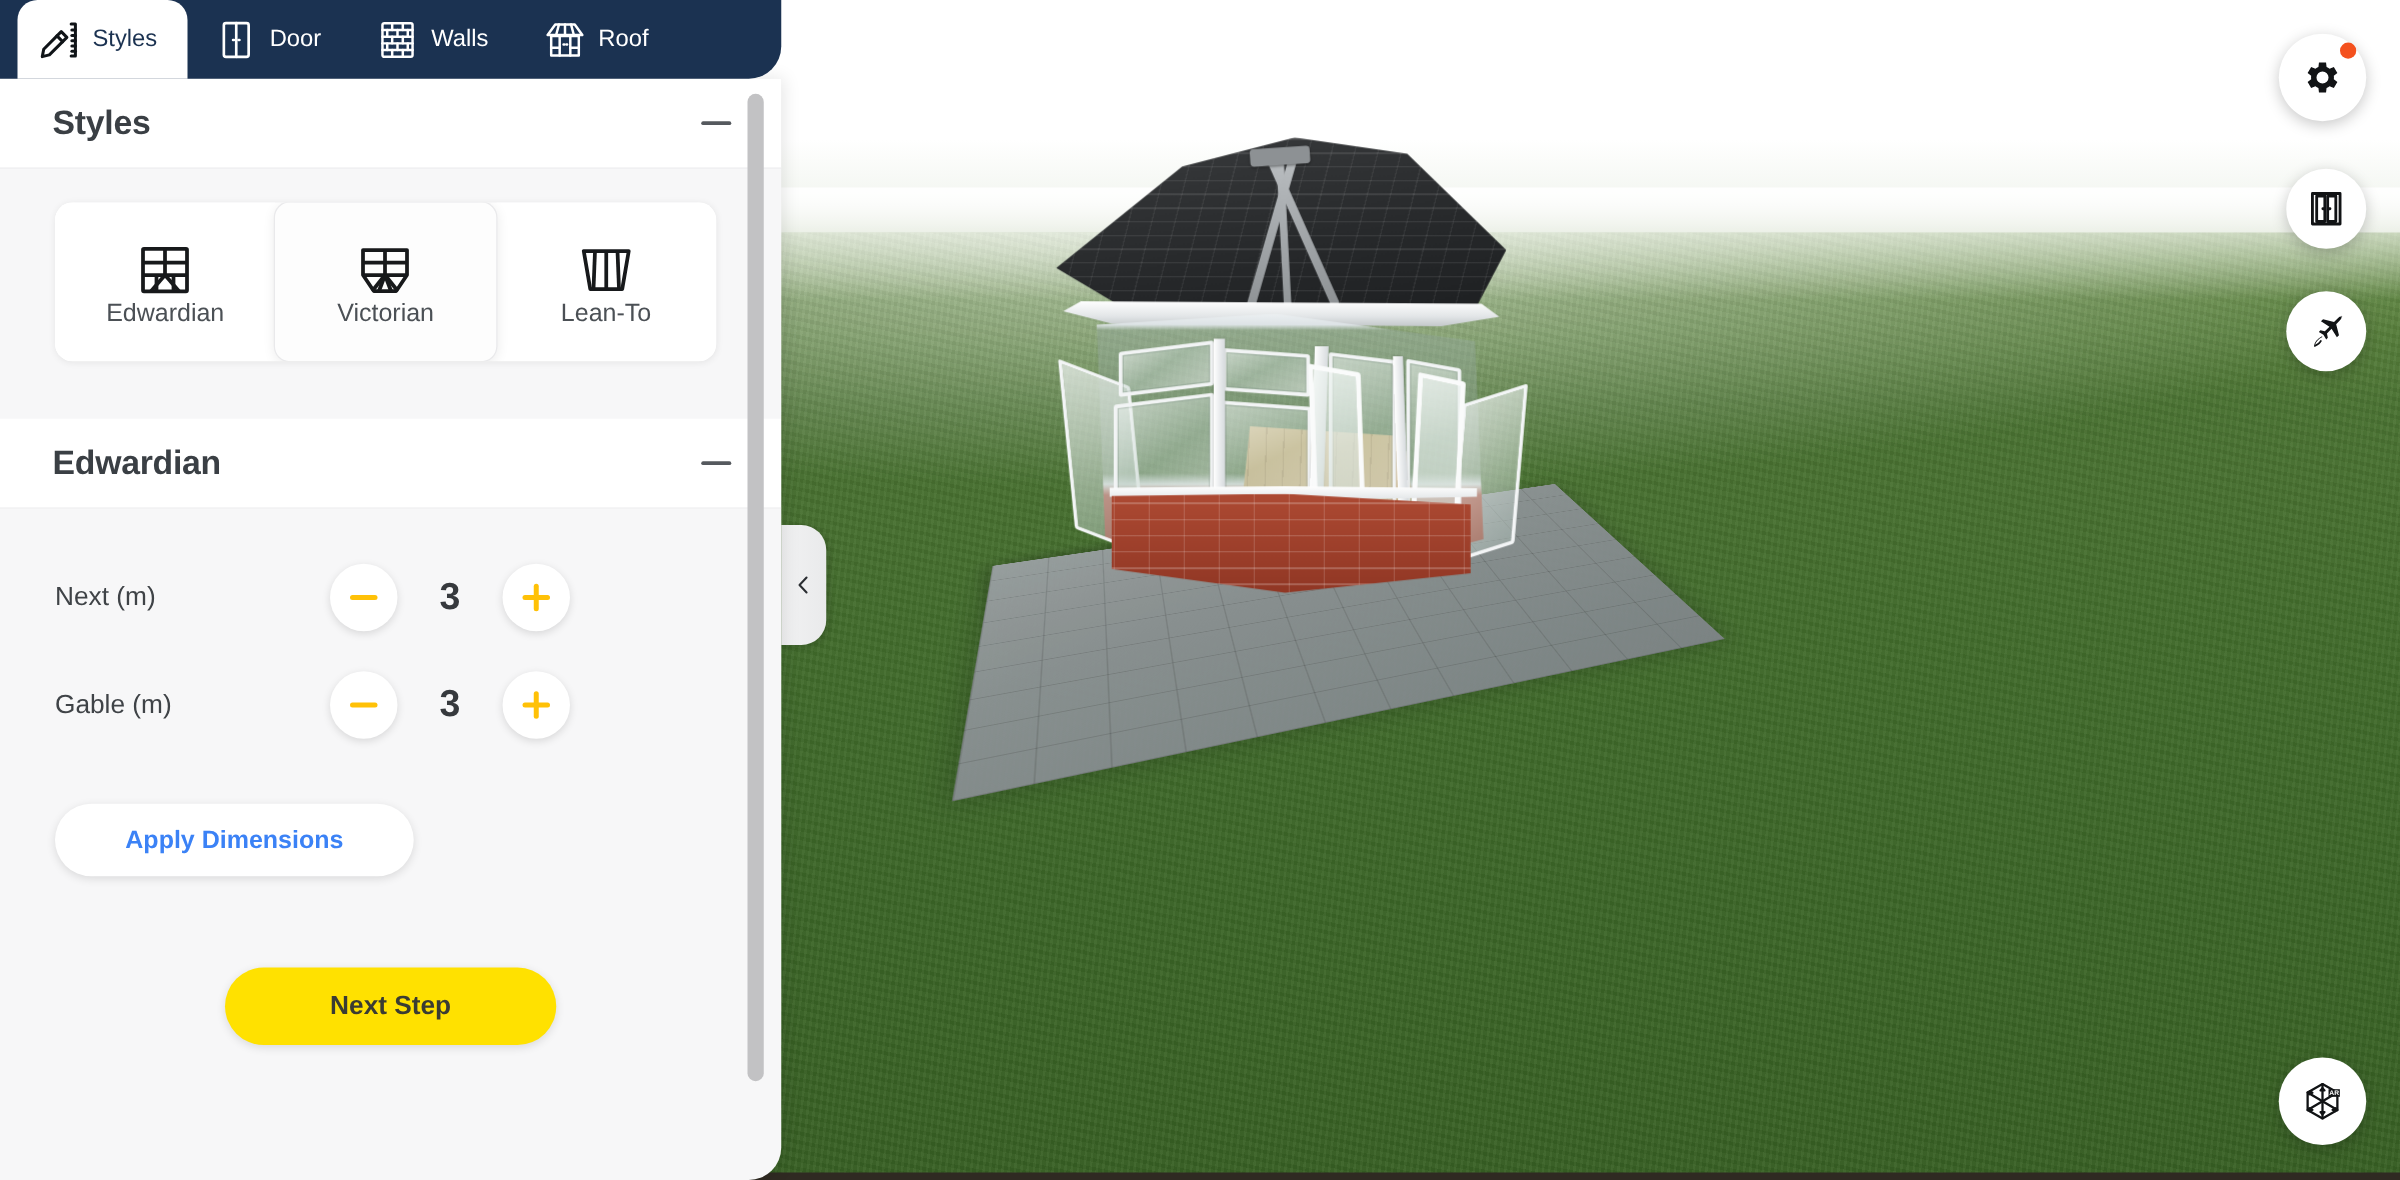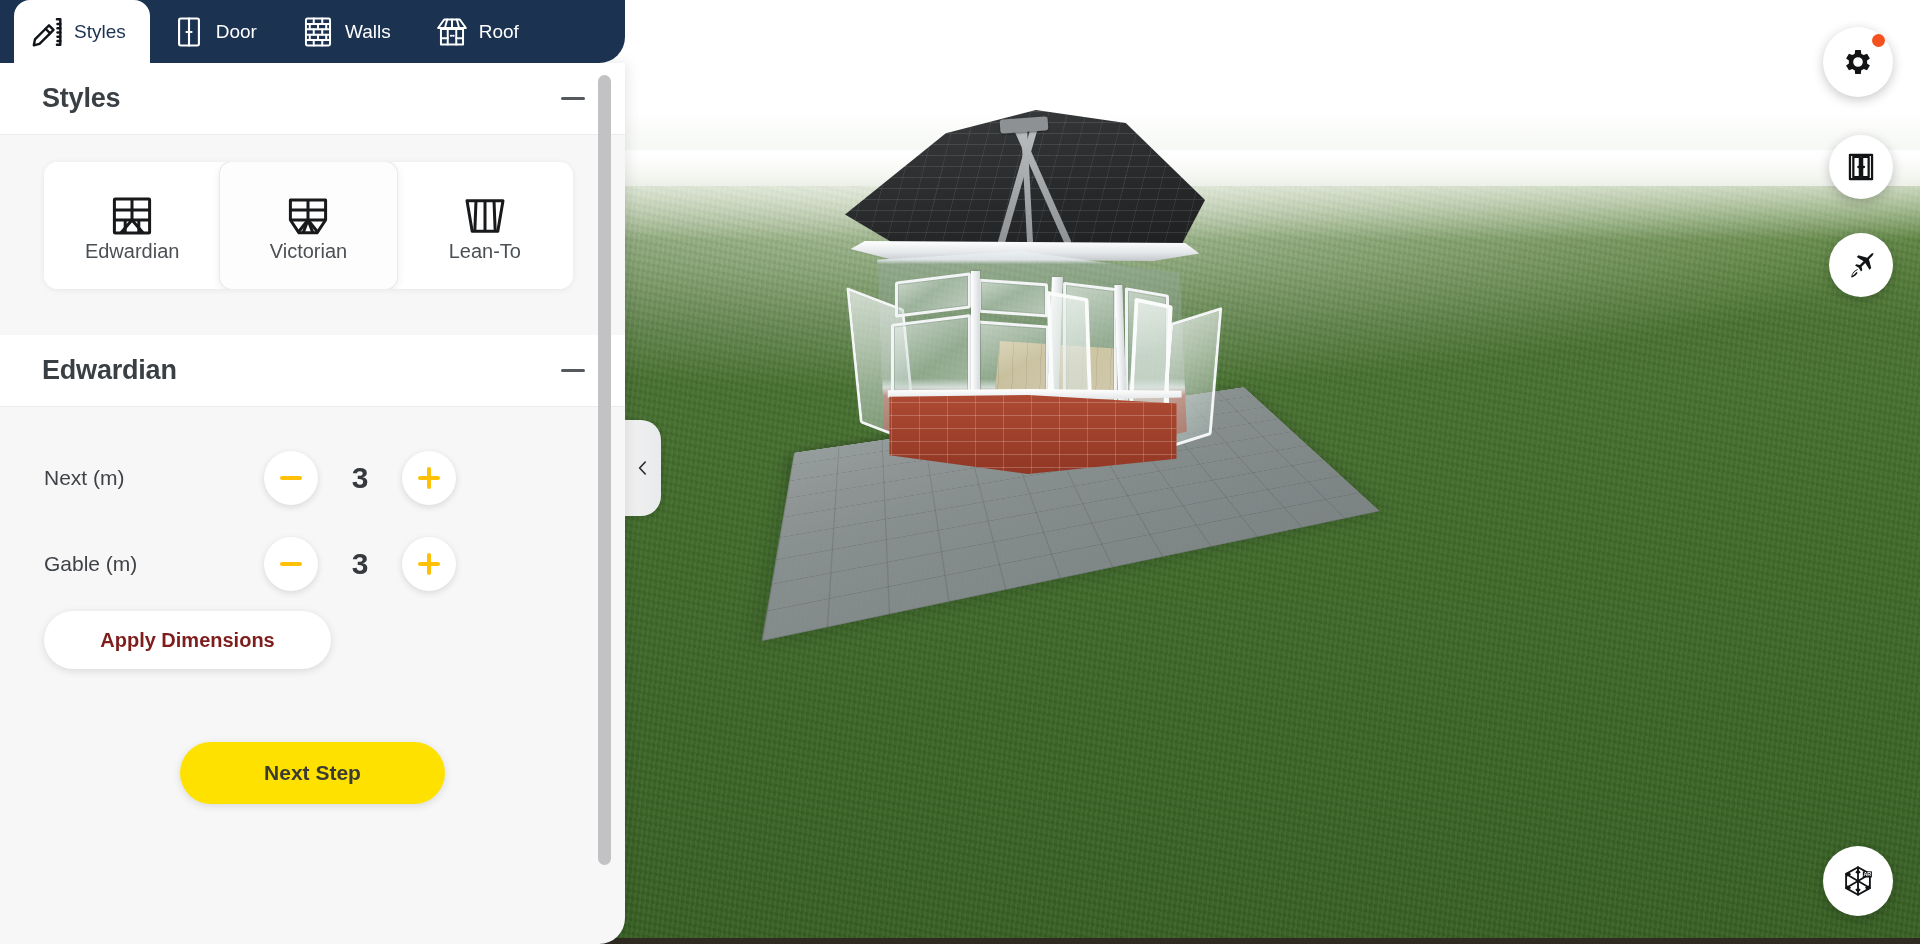--- a/index.html
+++ b/index.html
@@ -355,29 +355,29 @@
   }
   .dim-value {
     width: 84px;
     text-align: center;
     font-size: 30px;
     font-weight: bold;
     color: #36393d;
   }
 
   .apply-btn {
-    margin: 4px 0 0 44px;
+    margin: 36px 0 0 44px;
     width: 287px; height: 58px;
     border-radius: 29px;
     background: #ffffff;
     border: none;
     box-shadow: 0 2px 8px rgba(0,0,0,.12);
     font-size: 20px;
     font-weight: bold;
-    color: #7f1d1d;
+    color: #3b82f6;
     cursor: pointer;
     font-family: "Liberation Sans", sans-serif;
   }
 
   .next-wrap {
     display: flex;
     justify-content: center;
     padding: 73px 0 0 0;
   }
   .next-btn {

